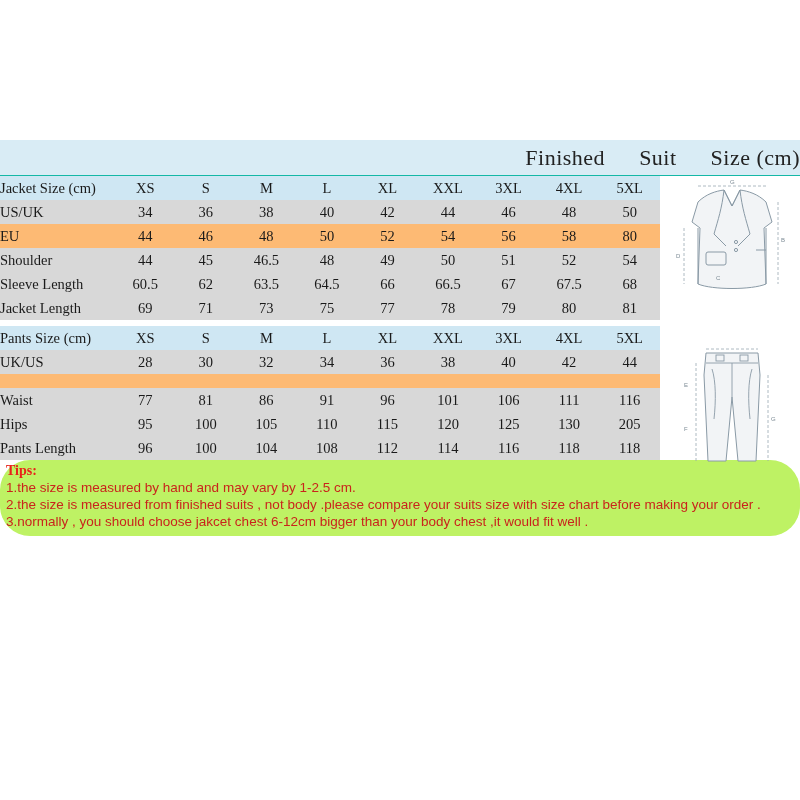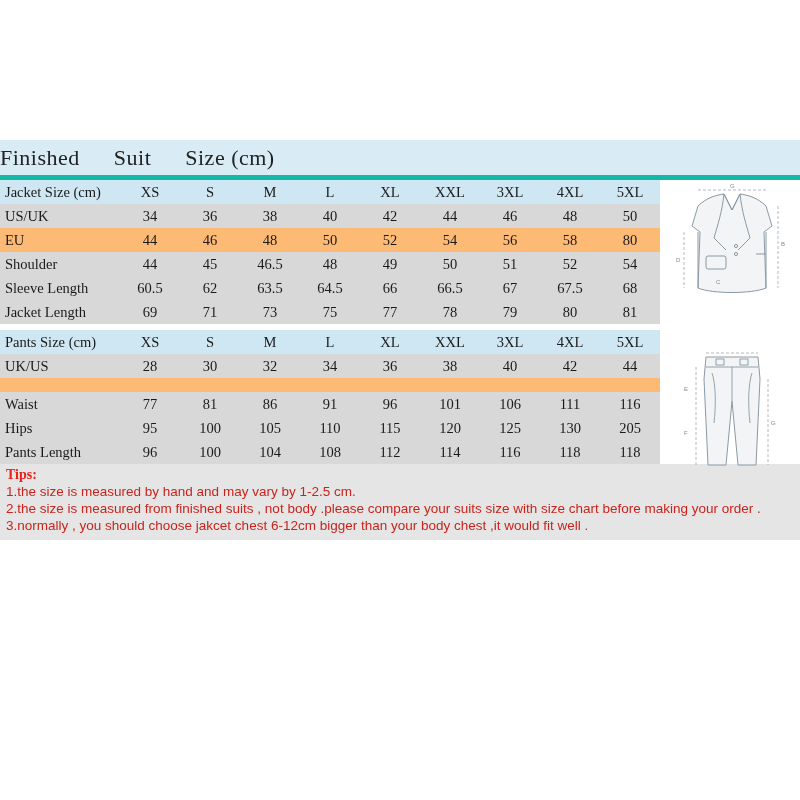--- a/index.html
+++ b/index.html
@@ -17,23 +17,23 @@
     width: 800px;
     height: 480px;
     background: #ffffff;
     box-sizing: border-box;
   }
   .title-band {
     height: 35px;
     background: #d9ecf5;
     display: flex;
     align-items: center;
-    justify-content: flex-start;
+    justify-content: flex-end;
     gap: 34px;
-    border-bottom: 5px solid #14b8a6;
+    border-bottom: 1px solid #14b8a6;
   }
   .title-band span {
     font-size: 22px;
     color: #222222;
     font-family: "Liberation Serif", serif;
     letter-spacing: 0.5px;
   }
   table.sz {
     border-collapse: collapse;
     width: 660px;
@@ -43,29 +43,29 @@
     height: 24px;
     font-size: 14.5px;
     text-align: center;
     color: #1a1a1a;
     font-family: "Liberation Serif", serif;
     padding: 0;
     border: 0;
   }
   table.sz td.lbl {
     text-align: left;
-    padding-left: 5px;
   }
   .row-gray td { background: #d8d8d8; }
   .row-white td { background: #fdba74; }
   .red td { color: #e8231b; }
   .blue-head td { background: #cfe7f3; color: #e8231b; }
   .tips {
-    background: #e5e5e5;
+    background: #bef264;
     padding: 3px 6px 6px 6px;
+    border-radius: 30px;
   }
   .tips .t-head {
     color: #e8231b;
     font-size: 14px;
     font-weight: bold;
     font-family: "Liberation Serif", serif;
   }
   .tips .t-line {
     color: #c9241c;
     font-size: 13.5px;

